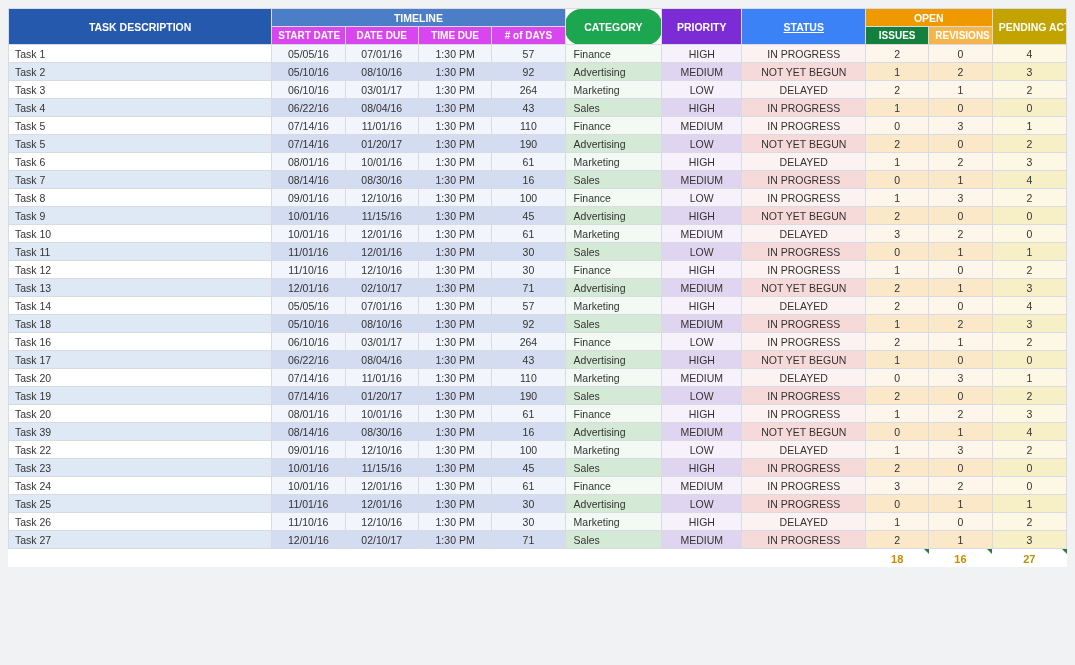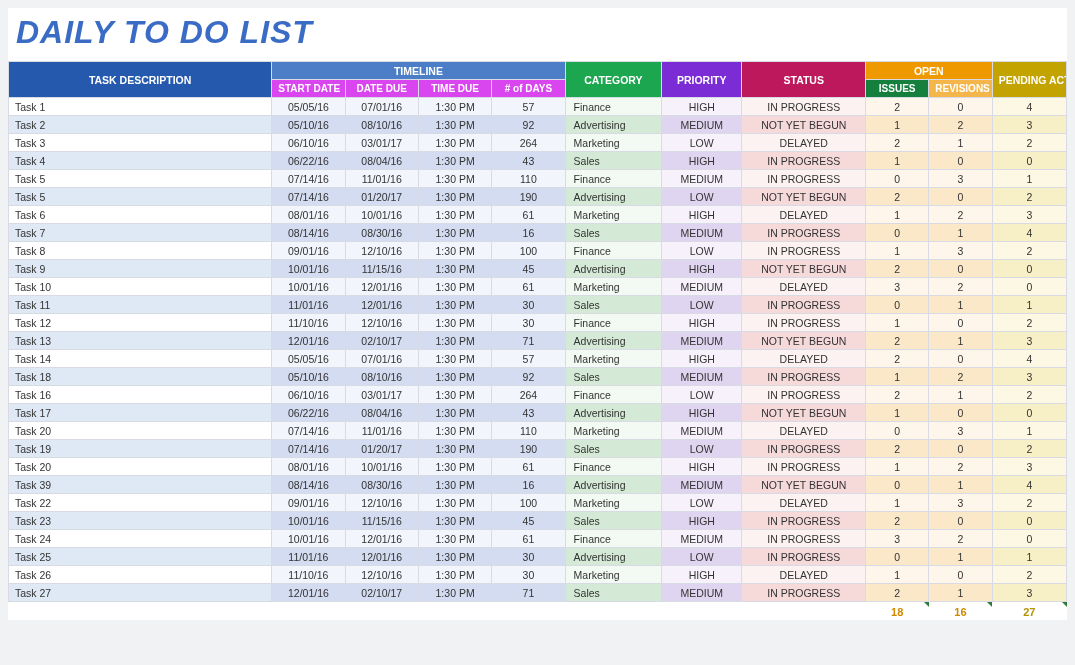--- a/index.html
+++ b/index.html
@@ -4,23 +4,23 @@
 <style>
   * { box-sizing: border-box; margin: 0; padding: 0; }
   body { font-family: Arial, Helvetica, sans-serif; background: #f1f2f3; padding: 8px; }
   .sheet { background: #fff; width: 1059px; }
   .title { color: #3b6cc5; font-size: 32px; font-weight: 800; font-style: italic; letter-spacing: 1px; padding: 6px 8px 10px 8px; }
   table { border-collapse: collapse; width: 100%; table-layout: fixed; }
   th, td { border: 1px solid #d9dbe4; font-size: 10.5px; padding: 1px 6px; height: 18px; vertical-align: middle; white-space: nowrap; overflow: hidden; }
   thead th { color: #fff; font-weight: 700; text-align: center; }
   .h-desc { background: #2559ad; }
   .h-time { background: #4b7ec7; }
-  .h-cat  { background: #1ca650; }
+  .h-cat  { background: #1ca650; border-radius: 16px; }
   .h-pri  { background: #7b2cd4; }
-  .h-stat { background: #be185d; }
+  .h-stat { background: #3b82f6; text-decoration: underline; }
   .h-open { background: #ee9900; }
   .h-pend { background: #c2a300; }
   .sub th { font-size: 10px; }
   .sub .h-sub { background: #d946ef; }
   .sub .h-isu { background: #15803d; text-align: center; }
   .sub .h-rev { background: #f4b64a; }
   tbody td { color: #333; }
   tbody tr:nth-child(even) td.c-desc { background: #dfe9f5; }
   tbody tr:nth-child(odd)  td.c-desc { background: #ffffff; }
   tbody tr:nth-child(even) td.c-tl   { background: #d3dcf0; }
@@ -48,21 +48,20 @@
   col.w-cat  { width: 96px; }
   col.w-pri  { width: 80px; }
   col.w-stat { width: 123px; }
   col.w-open { width: 63px; }
   col.w-pend { width: 74px; }
 </style>
 </head>
 <body>
 
 <div class="sheet">
-  <div class="title">DAILY TO DO LIST</div>
   <table>
     <colgroup>
       <col class="w-desc">
         <col class="w-tl">
         <col class="w-tl">
         <col class="w-tl">
         <col class="w-tl">
       <col class="w-cat">
         <col class="w-pri">
         <col class="w-stat">

